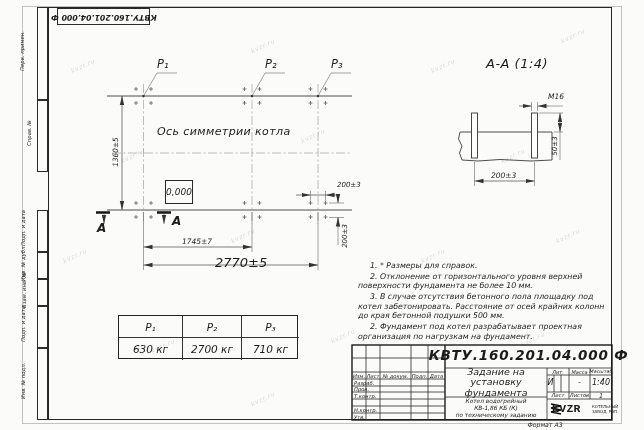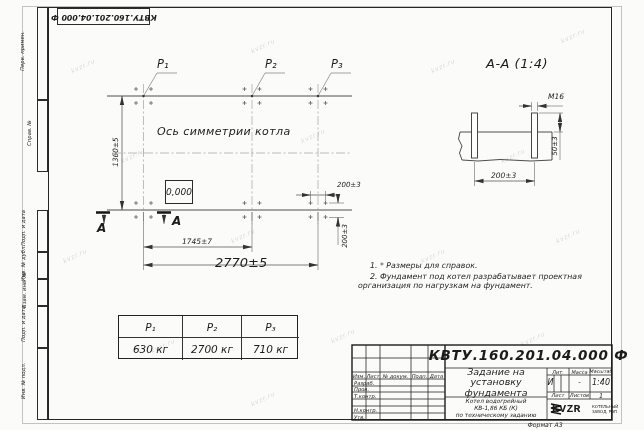--- a/index.html
+++ b/index.html
@@ -169,20 +169,22 @@
   <div class="t" style="left:97px;top:222px;font-size:12px;font-weight:bold;">А</div>
   <div class="t" style="left:172px;top:215px;font-size:12px;font-weight:bold;">А</div>
 
   <div class="t" style="left:486px;top:57px;font-size:13px;letter-spacing:.5px;">А-А (1:4)</div>
   <div class="t" style="left:548px;top:93px;font-size:7.5px;">М16</div>
   <div class="t rot90" style="left:555px;top:146px;font-size:7px;">50±3</div>
   <div class="t" style="left:491px;top:172px;font-size:7.5px;">200±3</div>
 
   <div id="notes">
       <p class="note-line">1. * Размеры для справок.</p>
+      <p class="note-line">2. Отклонение от горизонтального уровня верхней поверхности фундамента не более 10 мм.</p>
+      <p class="note-line">3. В случае отсутствия бетонного пола площадку под котел забетонировать. Расстояние от осей крайних колонн до края бетонной подушки 500 мм.</p>
       <p class="note-line">2. Фундамент под котел разрабатывает проектная организация по нагрузкам на фундамент.</p>
     </div>
 
   <div class="grid-table">
     <div>P₁</div>
     <div>P₂</div>
     <div>P₃</div>
     <div>630 кг</div>
     <div>2700 кг</div>
     <div>710 кг</div>

